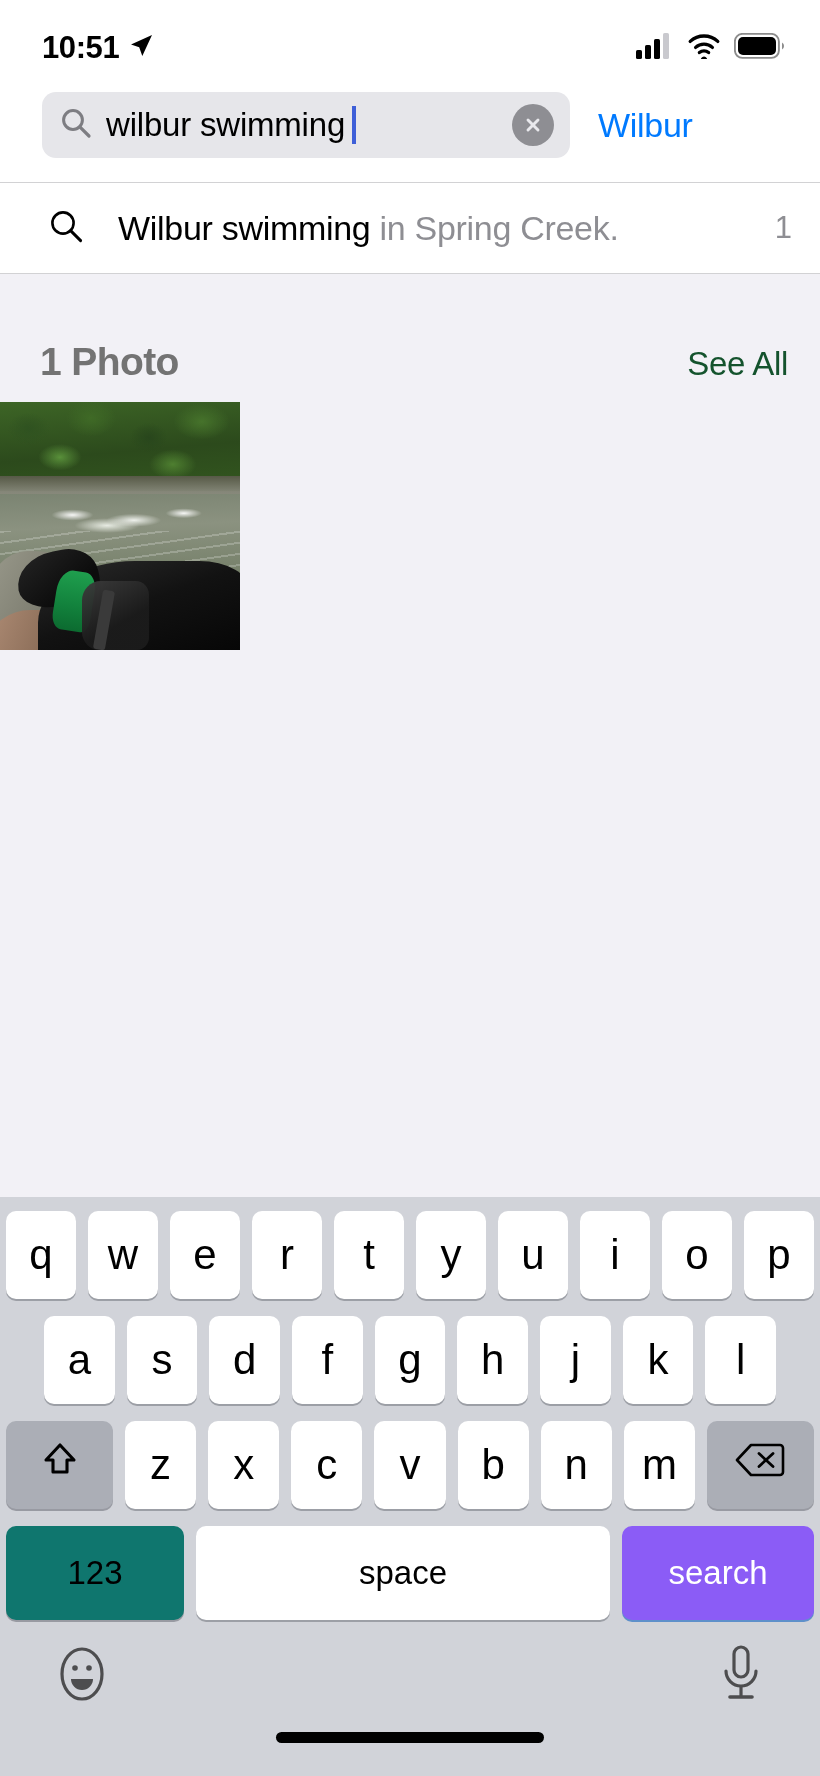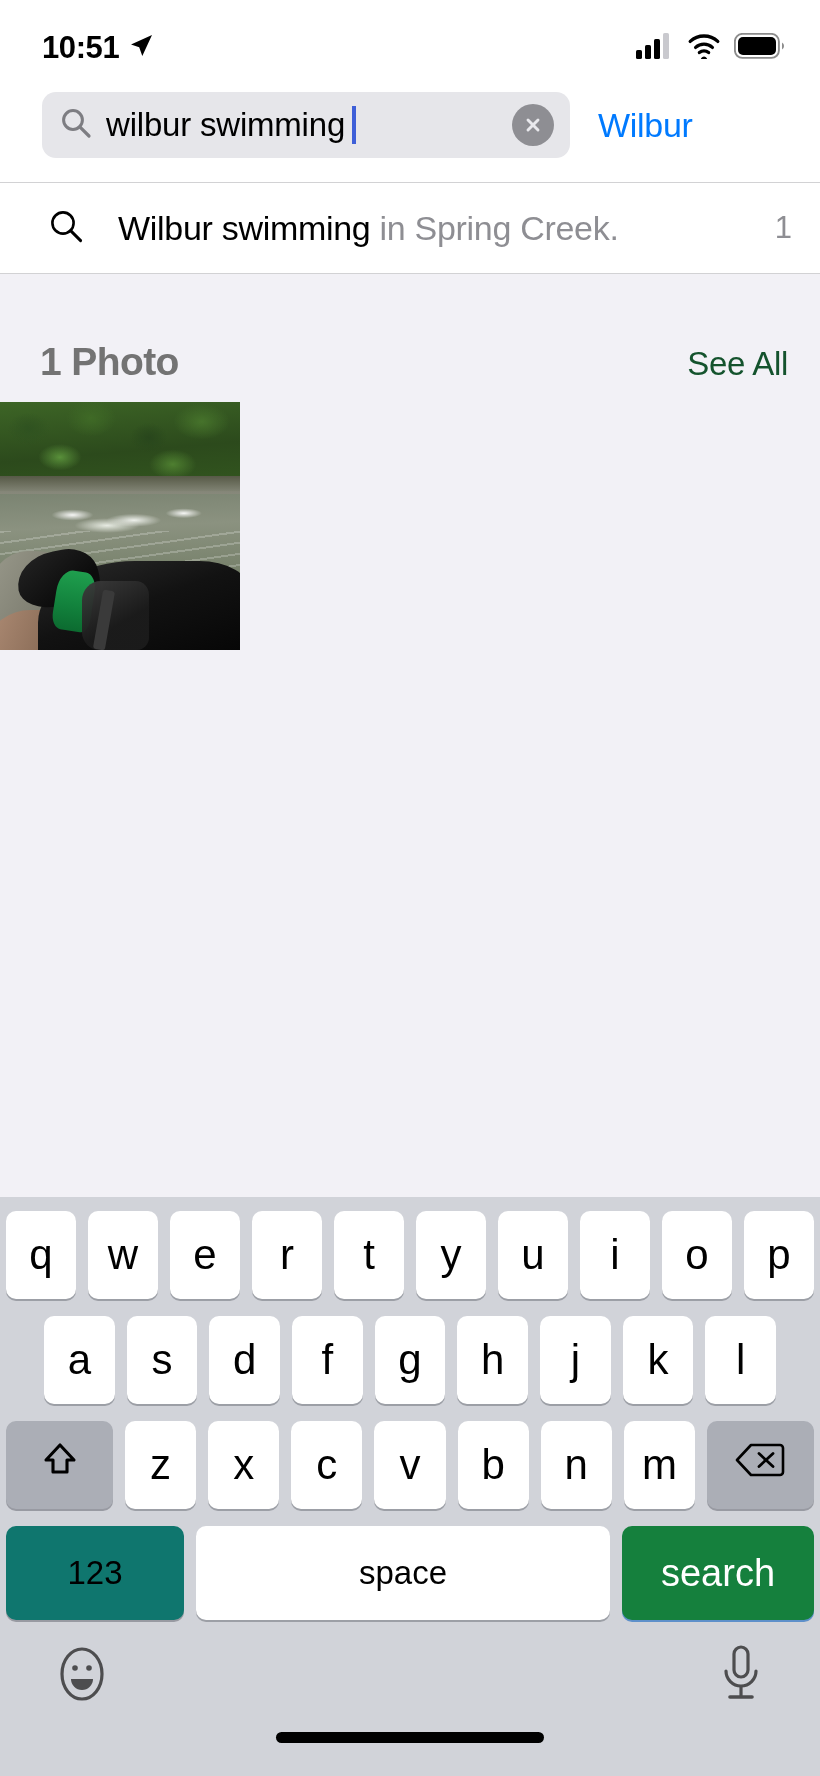--- a/index.html
+++ b/index.html
@@ -209,23 +209,23 @@
     flex: 0 0 107px;
   }
   .key.num {
     background: #0f766e;
     box-shadow: 0 2px 0 rgba(130,132,140,0.72);
     flex: 0 0 178px;
     font-size: 33px;
   }
   .key.space { flex: 1 1 auto; font-size: 33px; }
   .key.go {
-    background: #15803d; color: #ffffff;
+    background: #8b5cf6; color: #ffffff;
     box-shadow: 0 2px 0 rgba(0,90,190,0.55);
-    flex: 0 0 192px; font-size: 38px;
+    flex: 0 0 192px; font-size: 33px;
   }
   .kbd-row.r4 .key { height: 94px; }
   .kbd-bottom {
     height: 112px;
     display: flex; align-items: center; justify-content: space-between;
     padding: 0 54px;
   }
   .home-indicator-wrap { height: 44px; display: flex; align-items: flex-start; justify-content: center; background: #d1d3d9; }
   .home-indicator { width: 268px; height: 11px; background: #000; border-radius: 6px; }
 </style>

